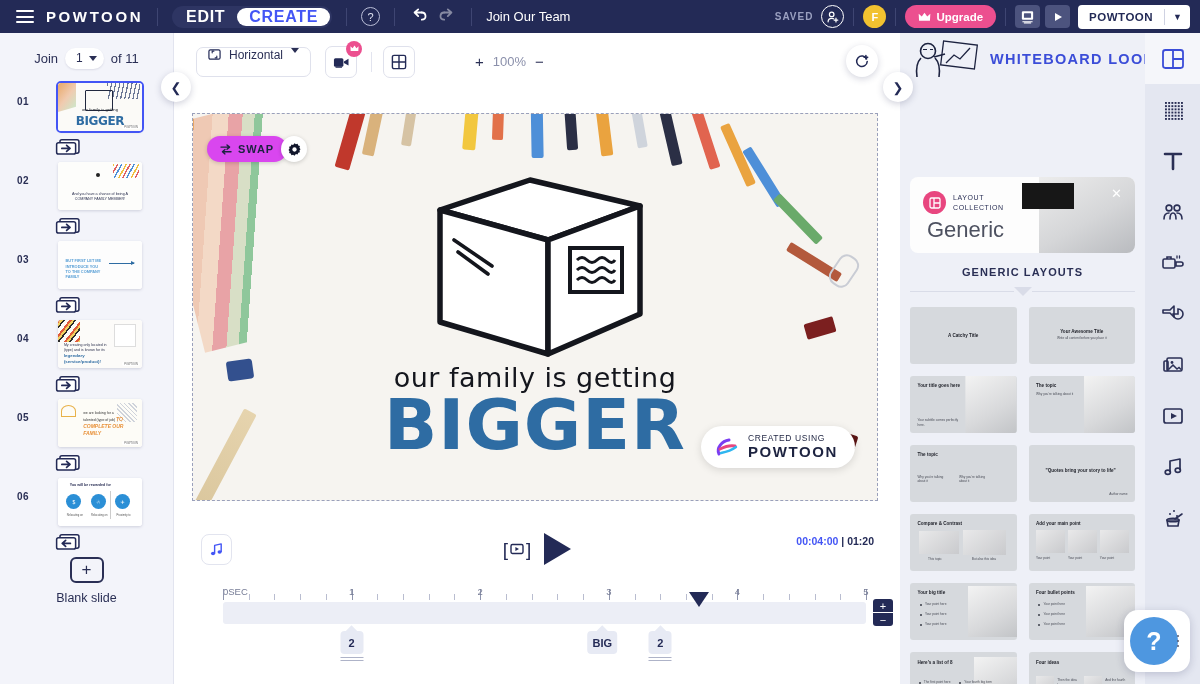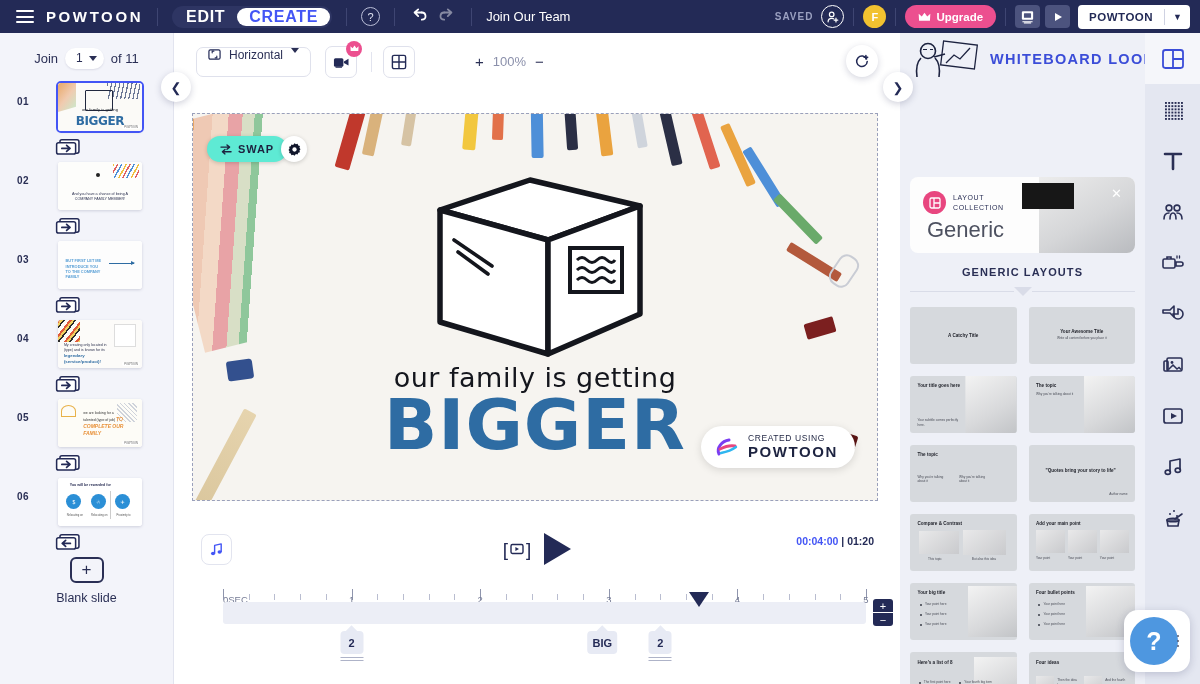--- a/index.html
+++ b/index.html
@@ -118,21 +118,21 @@
     align-items: center; justify-content: center; cursor: pointer; }
   .nav-arrow { position: absolute; width: 30px; height: 30px; border-radius: 50%; background: #fff;
     box-shadow: 0 2px 7px rgba(40,45,90,.22); display: flex; align-items: center;
     justify-content: center; color: #232a56; font-size: 13px; z-index: 30; cursor: pointer; }
 
   
   .stage { position: absolute; left: 192px; top: 113px; width: 686px; height: 388px;
     border: 1.5px dashed #9aa0bb; background: #f7f5f1; overflow: hidden; }
   .stage-bg { position: absolute; inset: 0; background: #f6f4f0; }
   .pen { position: absolute; border-radius: 2px; transform-origin: center; }
-  .swapbtn { position: absolute; left: 14px; top: 22px; height: 26px; background: #5eead4; border-radius: 13px;
+  .swapbtn { position: absolute; left: 14px; top: 22px; height: 26px; background: #d946ef; border-radius: 13px;
     display: flex; align-items: center; gap: 6px; padding: 0 13px; font-size: 11px; font-weight: bold;
     letter-spacing: .9px; color: #1d2340; box-shadow: 0 1px 4px rgba(0,0,0,.18); z-index: 8; cursor: pointer; }
   .gearbtn { position: absolute; left: 88px; top: 22px; width: 26px; height: 26px; border-radius: 50%;
     background: #fff; display: flex; align-items: center; justify-content: center;
     box-shadow: 0 1px 4px rgba(0,0,0,.18); z-index: 8; cursor: pointer; }
   .box-art { position: absolute; left: 225px; top: 40px; width: 240px; height: 210px; z-index: 4; }
   .hand-title { position: absolute; left: 0; right: 0; top: 248px; text-align: center; z-index: 5;
     font-family: "DejaVu Sans", sans-serif; font-size: 27px; color: #14161d; letter-spacing: .5px; }
   .big-title { position: absolute; left: 0; right: 0; top: 278px; text-align: center; z-index: 5;
     font-family: "DejaVu Sans", sans-serif; font-weight: bold; font-size: 70px; color: #2e6ca3;
@@ -153,21 +153,21 @@
   .play-tri { width: 0; height: 0; border-left: 27px solid #232a56;
     border-top: 16px solid transparent; border-bottom: 16px solid transparent; cursor: pointer; }
   .times { position: absolute; right: 26px; top: 14px; font-size: 10.5px; font-weight: bold; }
   .t-cur { color: #4355f5; }
   .t-tot { color: #232a56; }
   .timeline { position: absolute; left: 174px; top: 573px; width: 726px; height: 111px; }
   .ruler { position: absolute; left: 49px; right: 34px; top: 5px; height: 22px; }
   .tick { position: absolute; bottom: 0; width: 1px; background: #b9bdd0; }
   .tick.maj { height: 11px; background: #8f95ad; }
   .tick.min { height: 6px; }
-  .tlabel { position: absolute; top: 16px; font-size: 9.5px; color: #767c96; transform: translateX(-50%); }
+  .tlabel { position: absolute; top: 8px; font-size: 9.5px; color: #767c96; transform: translateX(-50%); }
   .track { position: absolute; left: 49px; right: 34px; top: 29px; height: 22px;
     background: #eceef6; border-radius: 3px; }
   .playhead { position: absolute; top: 19px; width: 0; height: 0; border-left: 10px solid transparent;
     border-right: 10px solid transparent; border-top: 15px solid #232a56; z-index: 5; cursor: pointer; }
   .zoombtns { position: absolute; right: 7px; top: 26px; width: 20px; }
   .zb { width: 20px; height: 13px; background: #232a56; color: #fff; font-size: 11px;
     display: flex; align-items: center; justify-content: center; cursor: pointer; }
   .zb.top { border-radius: 3px 3px 0 0; margin-bottom: 1px; }
   .zb.bot { border-radius: 0 0 3px 3px; }
   .chip { position: absolute; top: 58px; transform: translateX(-50%); cursor: pointer; }

